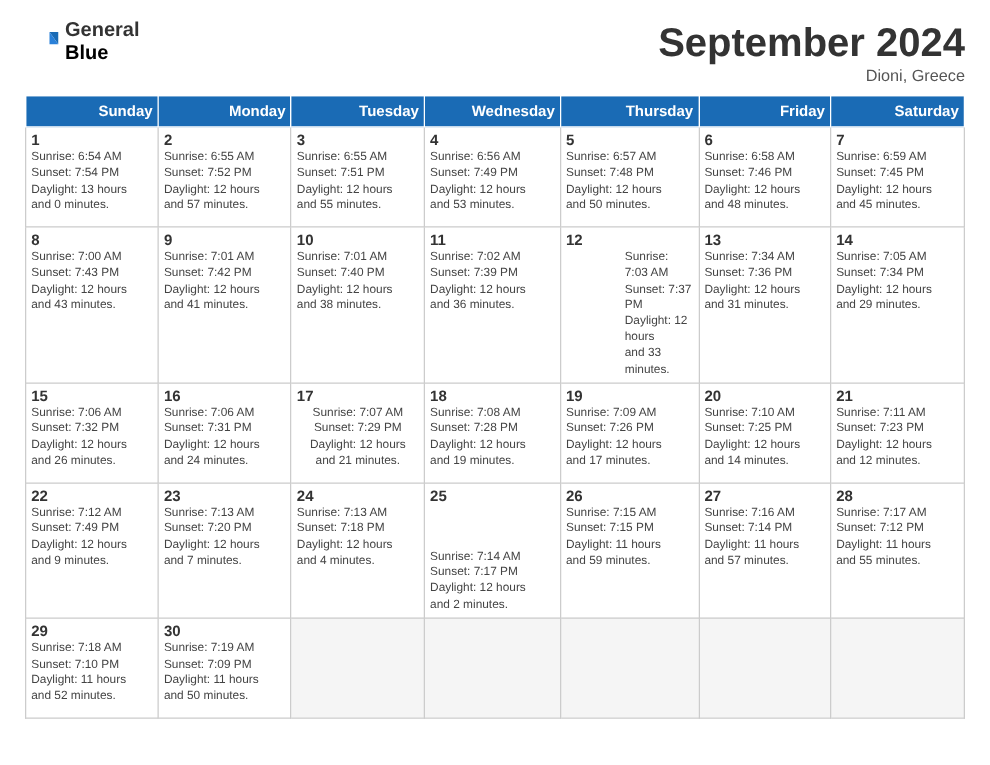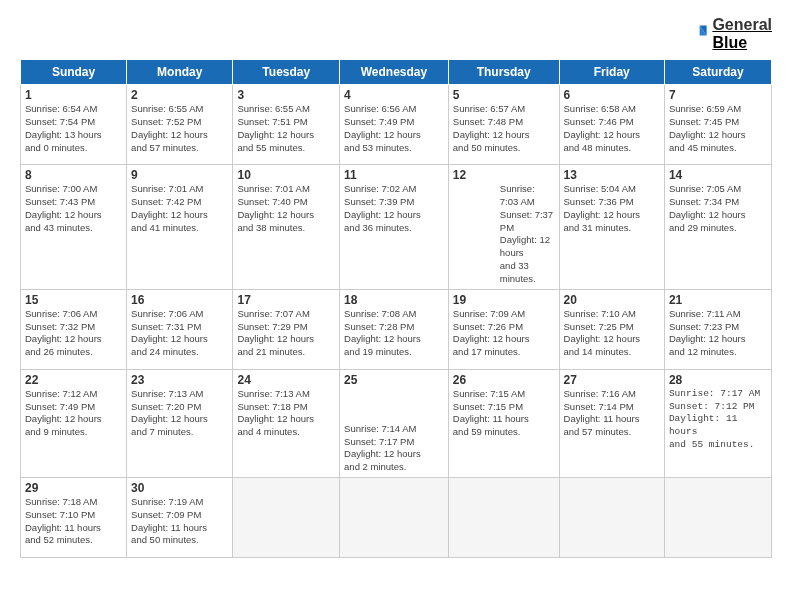--- a/index.html
+++ b/index.html
@@ -11,24 +11,23 @@
       overflow: hidden;
     }
     .page {
       width: 792px;
       height: 612px;
       padding: 16px 20px 10px 20px;
       background: #fff;
     }
     .header {
       display: flex;
-      justify-content: flex-end;
+      justify-content: space-between;
       align-items: flex-start;
       margin-bottom: 8px;
-      text-decoration: underline;
     }
     .logo {
       display: flex;
       align-items: center;
       gap: 4px;
     }
     .logo-text {
       display: flex;
       flex-direction: column;
       line-height: 1.1;
@@ -61,21 +60,21 @@
     }
     .calendar {
       width: 100%;
       border-collapse: collapse;
       font-size: 10px;
     }
     .calendar thead tr th {
       background: #1a6bb5;
       color: #fff;
       padding: 5px 4px;
-      text-align: center;
+      text-align: right;
       font-size: 12px;
       font-weight: bold;
       border: 1px solid #fff;
     }
     .calendar tbody tr td {
       border: 1px solid #ccc;
       vertical-align: top;
       padding: 3px 4px;
       width: 113px;
       height: 80px;
@@ -105,20 +104,24 @@
     <div class="logo">
       <svg class="logo-icon" viewBox="0 0 40 40">
         <polygon points="28,8 38,8 38,22" fill="#1a6bb5"></polygon>
         <polygon points="28,8 38,22 28,22" fill="#2980d9"></polygon>
       </svg>
       <div class="logo-text">
         <span class="logo-general">General</span>
         <span class="logo-blue">Blue</span>
       </div>
     </div>
+    <div class="title-block">
+      <div class="month-title">September 2024</div>
+      <div class="location">Dioni, Greece</div>
+    </div>
   </div>
 
   <table class="calendar">
     <thead>
       <tr>
       <th>Sunday</th>
           <th>Monday</th>
           <th>Tuesday</th>
           <th>Wednesday</th>
           <th>Thursday</th>
@@ -209,21 +212,21 @@
           </td>
           <td>
             <span class="day-num">12</span>
             <div class="day-info" style="white-space: pre-line; margin-left: 47px;">Sunrise: 7:03 AM
 Sunset: 7:37 PM
 Daylight: 12 hours
 and 33 minutes.</div>
           </td>
           <td>
             <span class="day-num">13</span>
-            <div class="day-info" style="white-space: pre-line;">Sunrise: 5:04 AM
+            <div class="day-info" style="white-space: pre-line;">Sunrise: 7:34 AM
 Sunset: 7:36 PM
 Daylight: 12 hours
 and 31 minutes.</div>
           </td>
           <td>
             <span class="day-num">14</span>
             <div class="day-info" style="white-space: pre-line;">Sunrise: 7:05 AM
 Sunset: 7:34 PM
 Daylight: 12 hours
 and 29 minutes.</div>
@@ -239,21 +242,21 @@
           </td>
           <td>
             <span class="day-num">16</span>
             <div class="day-info" style="white-space: pre-line;">Sunrise: 7:06 AM
 Sunset: 7:31 PM
 Daylight: 12 hours
 and 24 minutes.</div>
           </td>
           <td>
             <span class="day-num">17</span>
-            <div class="day-info" style="white-space: pre-line;">Sunrise: 7:07 AM
+            <div class="day-info" style="white-space: pre-line; text-align: center;">Sunrise: 7:07 AM
 Sunset: 7:29 PM
 Daylight: 12 hours
 and 21 minutes.</div>
           </td>
           <td>
             <span class="day-num">18</span>
             <div class="day-info" style="white-space: pre-line;">Sunrise: 7:08 AM
 Sunset: 7:28 PM
 Daylight: 12 hours
 and 19 minutes.</div>
@@ -318,21 +321,21 @@
           </td>
           <td>
             <span class="day-num">27</span>
             <div class="day-info" style="white-space: pre-line;">Sunrise: 7:16 AM
 Sunset: 7:14 PM
 Daylight: 11 hours
 and 57 minutes.</div>
           </td>
           <td>
             <span class="day-num">28</span>
-            <div class="day-info" style="white-space: pre-line; font-family: Liberation Mono, monospace;">Sunrise: 7:17 AM
+            <div class="day-info" style="white-space: pre-line;">Sunrise: 7:17 AM
 Sunset: 7:12 PM
 Daylight: 11 hours
 and 55 minutes.</div>
           </td>
         </tr>
         <tr>
           <td>
             <span class="day-num">29</span>
             <div class="day-info" style="white-space: pre-line;">Sunrise: 7:18 AM
 Sunset: 7:10 PM

